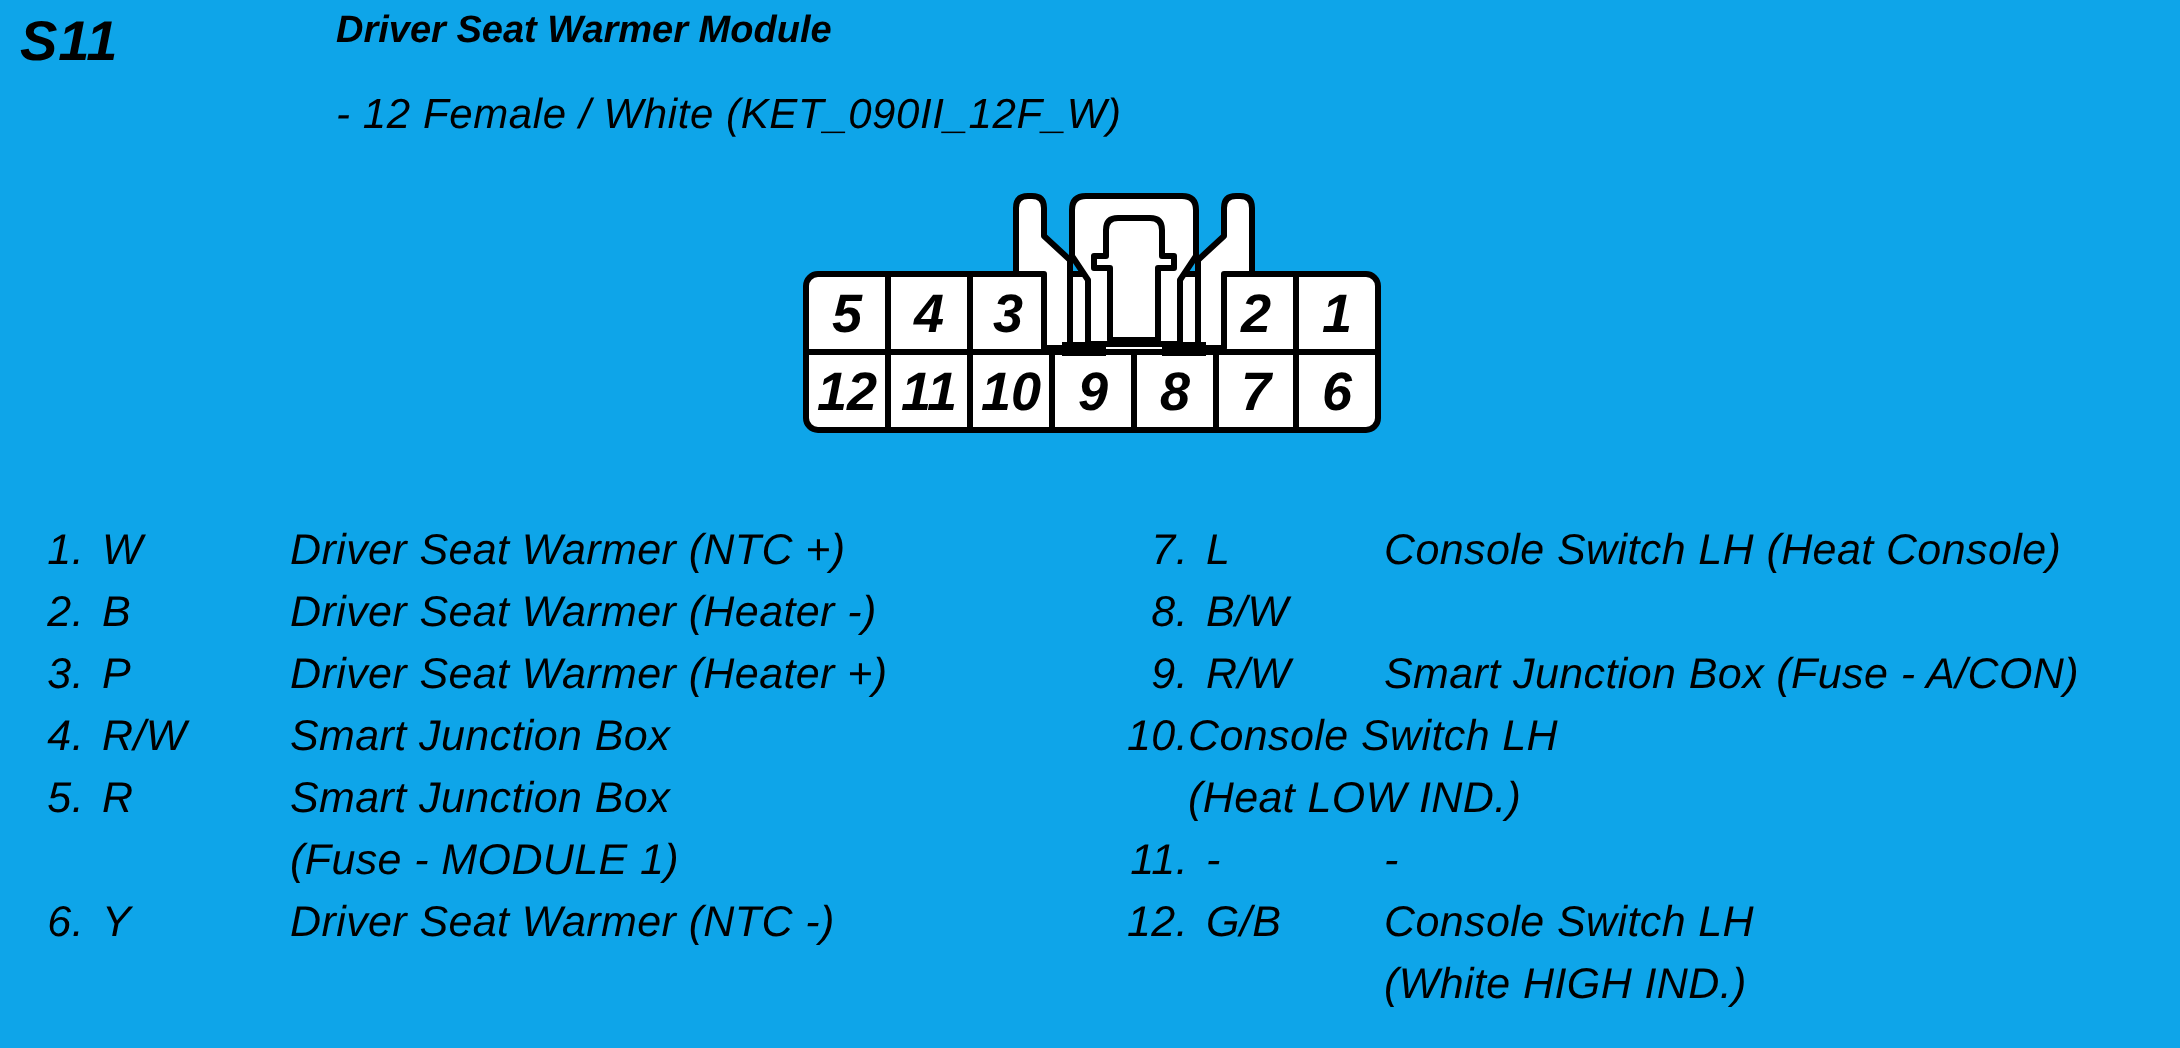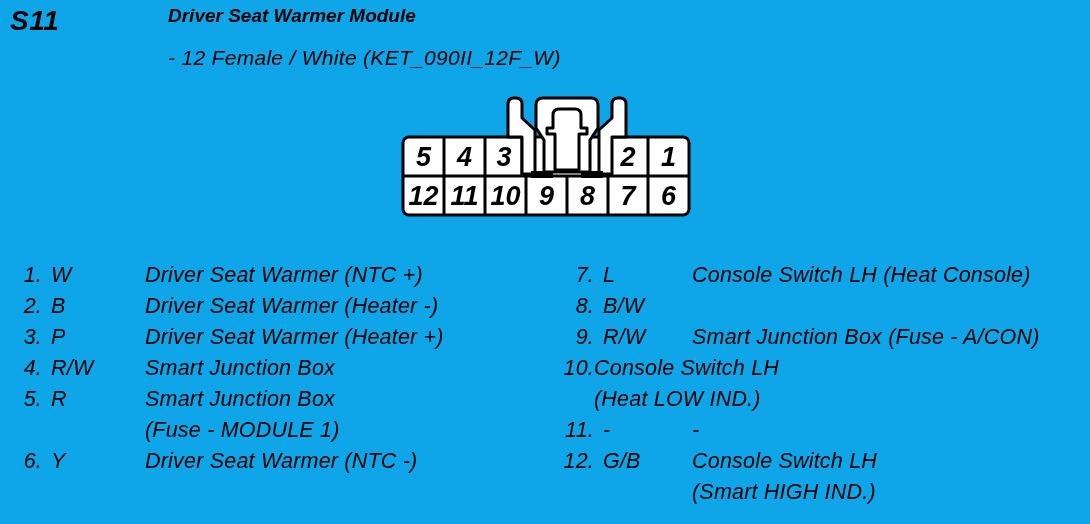--- a/index.html
+++ b/index.html
@@ -174,18 +174,18 @@
       <span class="pin-code">-</span>
       <div class="pin-desc">
         <div>-</div>
       </div>
     </div>
     <div class="pin-row">
       <span class="pin-num">12.</span>
       <span class="pin-code">G/B</span>
       <div class="pin-desc">
         <div>Console Switch LH</div>
-        <div>(Smart HIGH IND.)</div>
+        <div>(White HIGH IND.)</div>
       </div>
     </div>
   </div>
 
 </div>
 
 </body></html>

